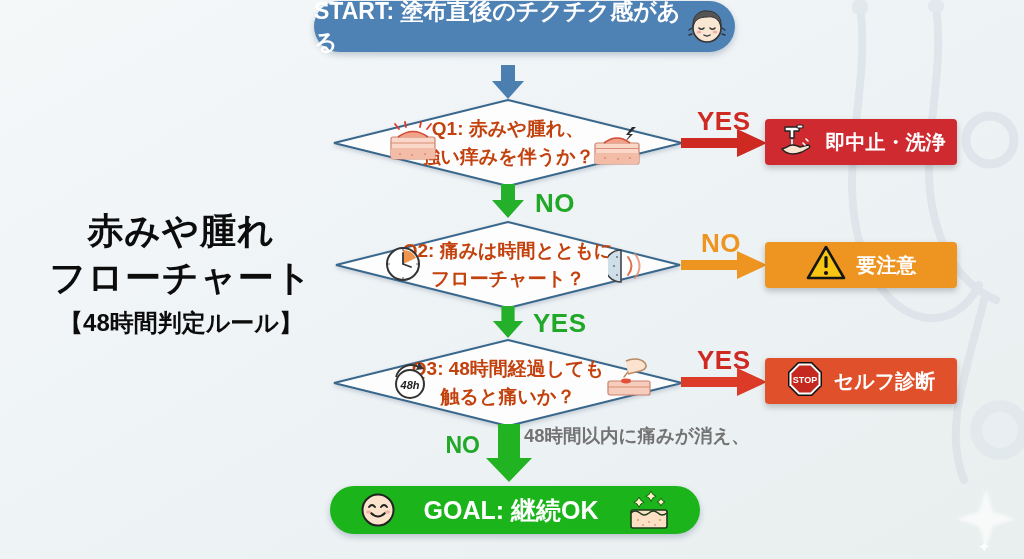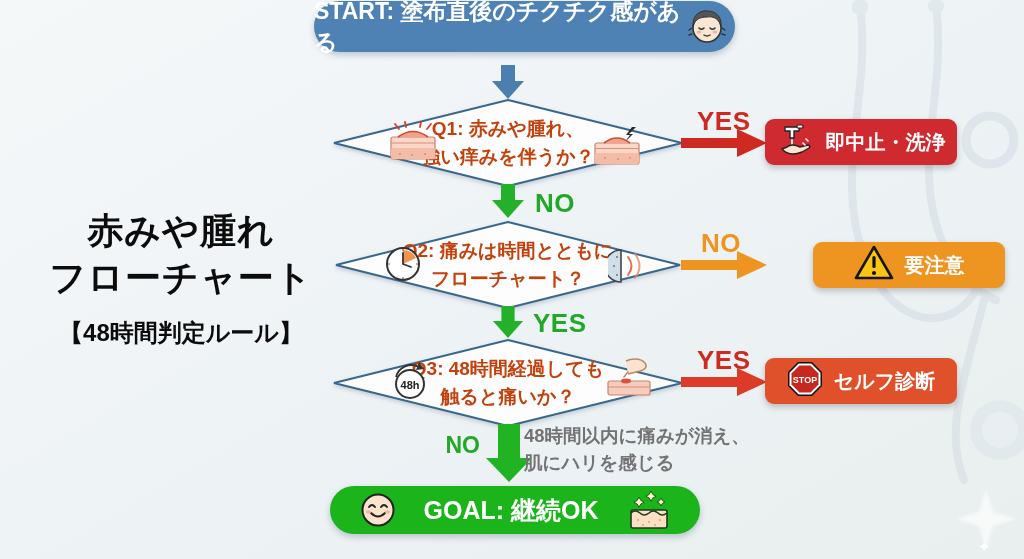--- a/index.html
+++ b/index.html
@@ -12,51 +12,51 @@
   .stage{position:absolute;inset:0;width:1024px;height:559px;}
 
   
   .steth{position:absolute;right:0;top:0;opacity:.55;}
   .sparkle{position:absolute;left:955px;top:488px;filter:blur(1.5px);opacity:.8;}
   .corner-sparkle{position:absolute;left:978px;top:538px;color:#fff;font-size:15px;opacity:.95;}
 
   
   .title{position:absolute;left:34px;top:208px;width:294px;text-align:center;color:#0c0c0c;}
   .title .t1,.title .t2{font-size:36px;font-weight:900;line-height:1.3;letter-spacing:1px;}
-  .title .t3{font-size:24px;font-weight:900;margin-top:15px;letter-spacing:0;}
+  .title .t3{font-size:24px;font-weight:900;margin-top:5px;letter-spacing:0;}
 
   
   .pill{position:absolute;border-radius:26px;display:flex;align-items:center;justify-content:center;
         color:#fff;font-weight:bold;box-shadow:0 3px 6px rgba(30,60,90,.25);}
   .start-pill{left:314px;top:1px;width:387px;height:51px;background:#4e81b4;font-size:23px;padding-right:34px;}
   .start-pill .face{position:absolute;right:7px;top:5px;}
   .goal-pill{left:330px;top:486px;width:370px;height:48px;background:#1bb41b;font-size:25px;gap:28px;}
 
   
   .diamond{position:absolute;}
   .diamond svg.shape{position:absolute;left:0;top:0;filter:drop-shadow(0 2px 2px rgba(40,70,100,.22));}
   .dq{position:absolute;inset:0;display:flex;flex-direction:column;align-items:center;justify-content:center;
       font-size:19px;font-weight:bold;color:#c2410c;line-height:1.45;text-align:center;}
-  .dicon{position:absolute;}
+  .dicon{position:absolute;font-style:italic;}
 
   
   .arr{position:absolute;}
 
   
   .blabel{position:absolute;font-weight:bold;font-size:26px;letter-spacing:.5px;text-align:right;}
   .red{color:#ce2a22;}
   .orange{color:#ee9421;}
   .green{color:#21a828;}
 
   
-  .abox{position:absolute;left:765px;width:192px;height:46px;border-radius:9px;display:flex;align-items:center;
+  .abox{position:absolute;left:765px;width:192px;height:46px;border-radius:4px;display:flex;align-items:center;
         justify-content:center;gap:11px;color:#fff;font-weight:bold;font-size:20px;
         box-shadow:0 3px 6px rgba(0,0,0,.22);}
   .abox.b1{top:119px;background:#d02a31;}
-  .abox.b2{top:242px;background:#ee9421;margin-left:48px;}
+  .abox.b2{top:242px;background:#ee9421;}
   .abox.b3{top:358px;background:#e0512b;}
 
   .note{position:absolute;left:524px;top:423px;font-size:18.5px;font-weight:bold;color:#737373;line-height:1.45;}
   .no-big{position:absolute;left:424px;top:432px;width:56px;text-align:right;font-weight:bold;font-size:23px;color:#21a828;}
 </style>
 </head>
 <body>
 
 <div class="stage">
 
@@ -254,21 +254,20 @@
     </span>
     <span>セルフ診断</span>
   </div>
 
   <div class="no-big">NO</div>
   <svg class="arr" style="left:485px;top:424px" width="48" height="60" viewBox="0 0 48 60">
     <polygon points="13,0 35,0 35,34 47,34 24,58 1,34 13,34" fill="#22b322"></polygon>
   </svg>
   <div class="note">
     <div>48時間以内に痛みが消え、</div>
-    <div>肌にハリを感じる</div>
   </div>
 
   <div class="pill goal-pill">
     <span style="display:flex">
       <svg width="36" height="36" viewBox="0 0 36 36">
         <circle cx="18" cy="18" r="15.5" fill="#fbe4cb" stroke="#222" stroke-width="2"></circle>
         <path d="M9,15 q3,-4 6,0 M21,15 q3,-4 6,0" stroke="#222" stroke-width="2" fill="none" stroke-linecap="round"></path>
         <path d="M11,21 q7,7 14,0" stroke="#222" stroke-width="2" fill="none" stroke-linecap="round"></path>
         <ellipse cx="8.5" cy="20" rx="2.6" ry="1.7" fill="#f3b3a7"></ellipse>
         <ellipse cx="27.5" cy="20" rx="2.6" ry="1.7" fill="#f3b3a7"></ellipse>

